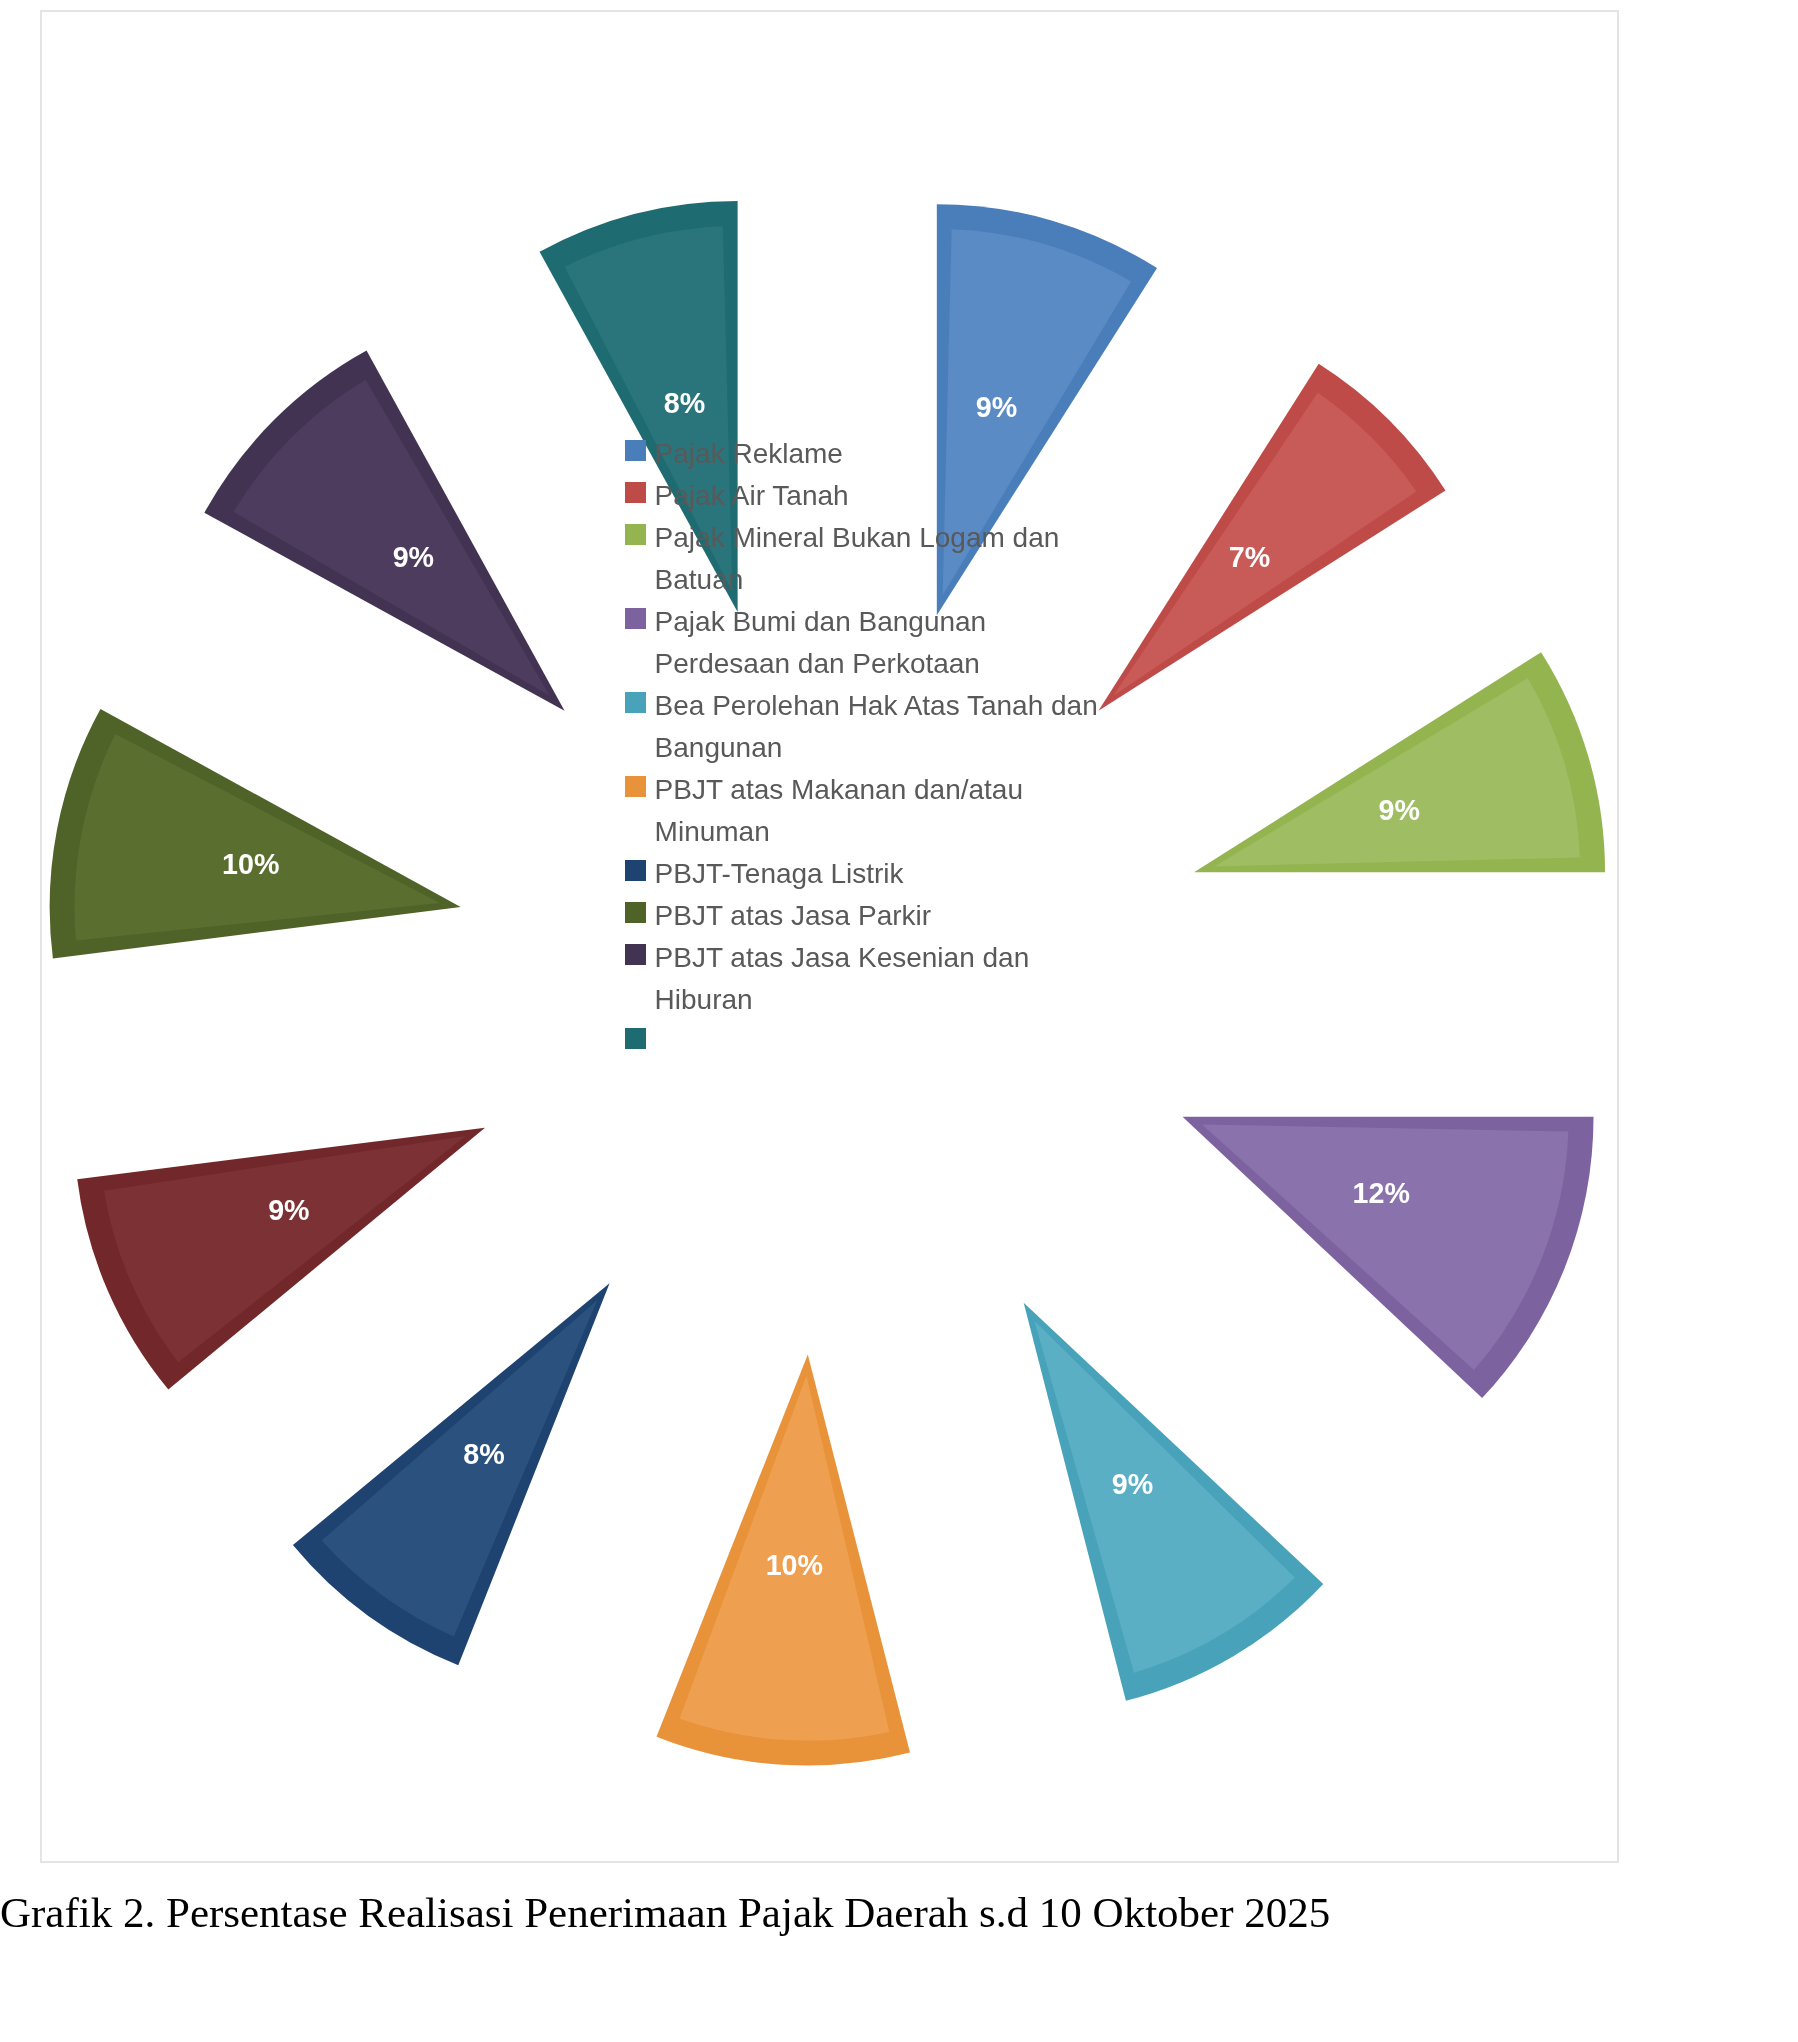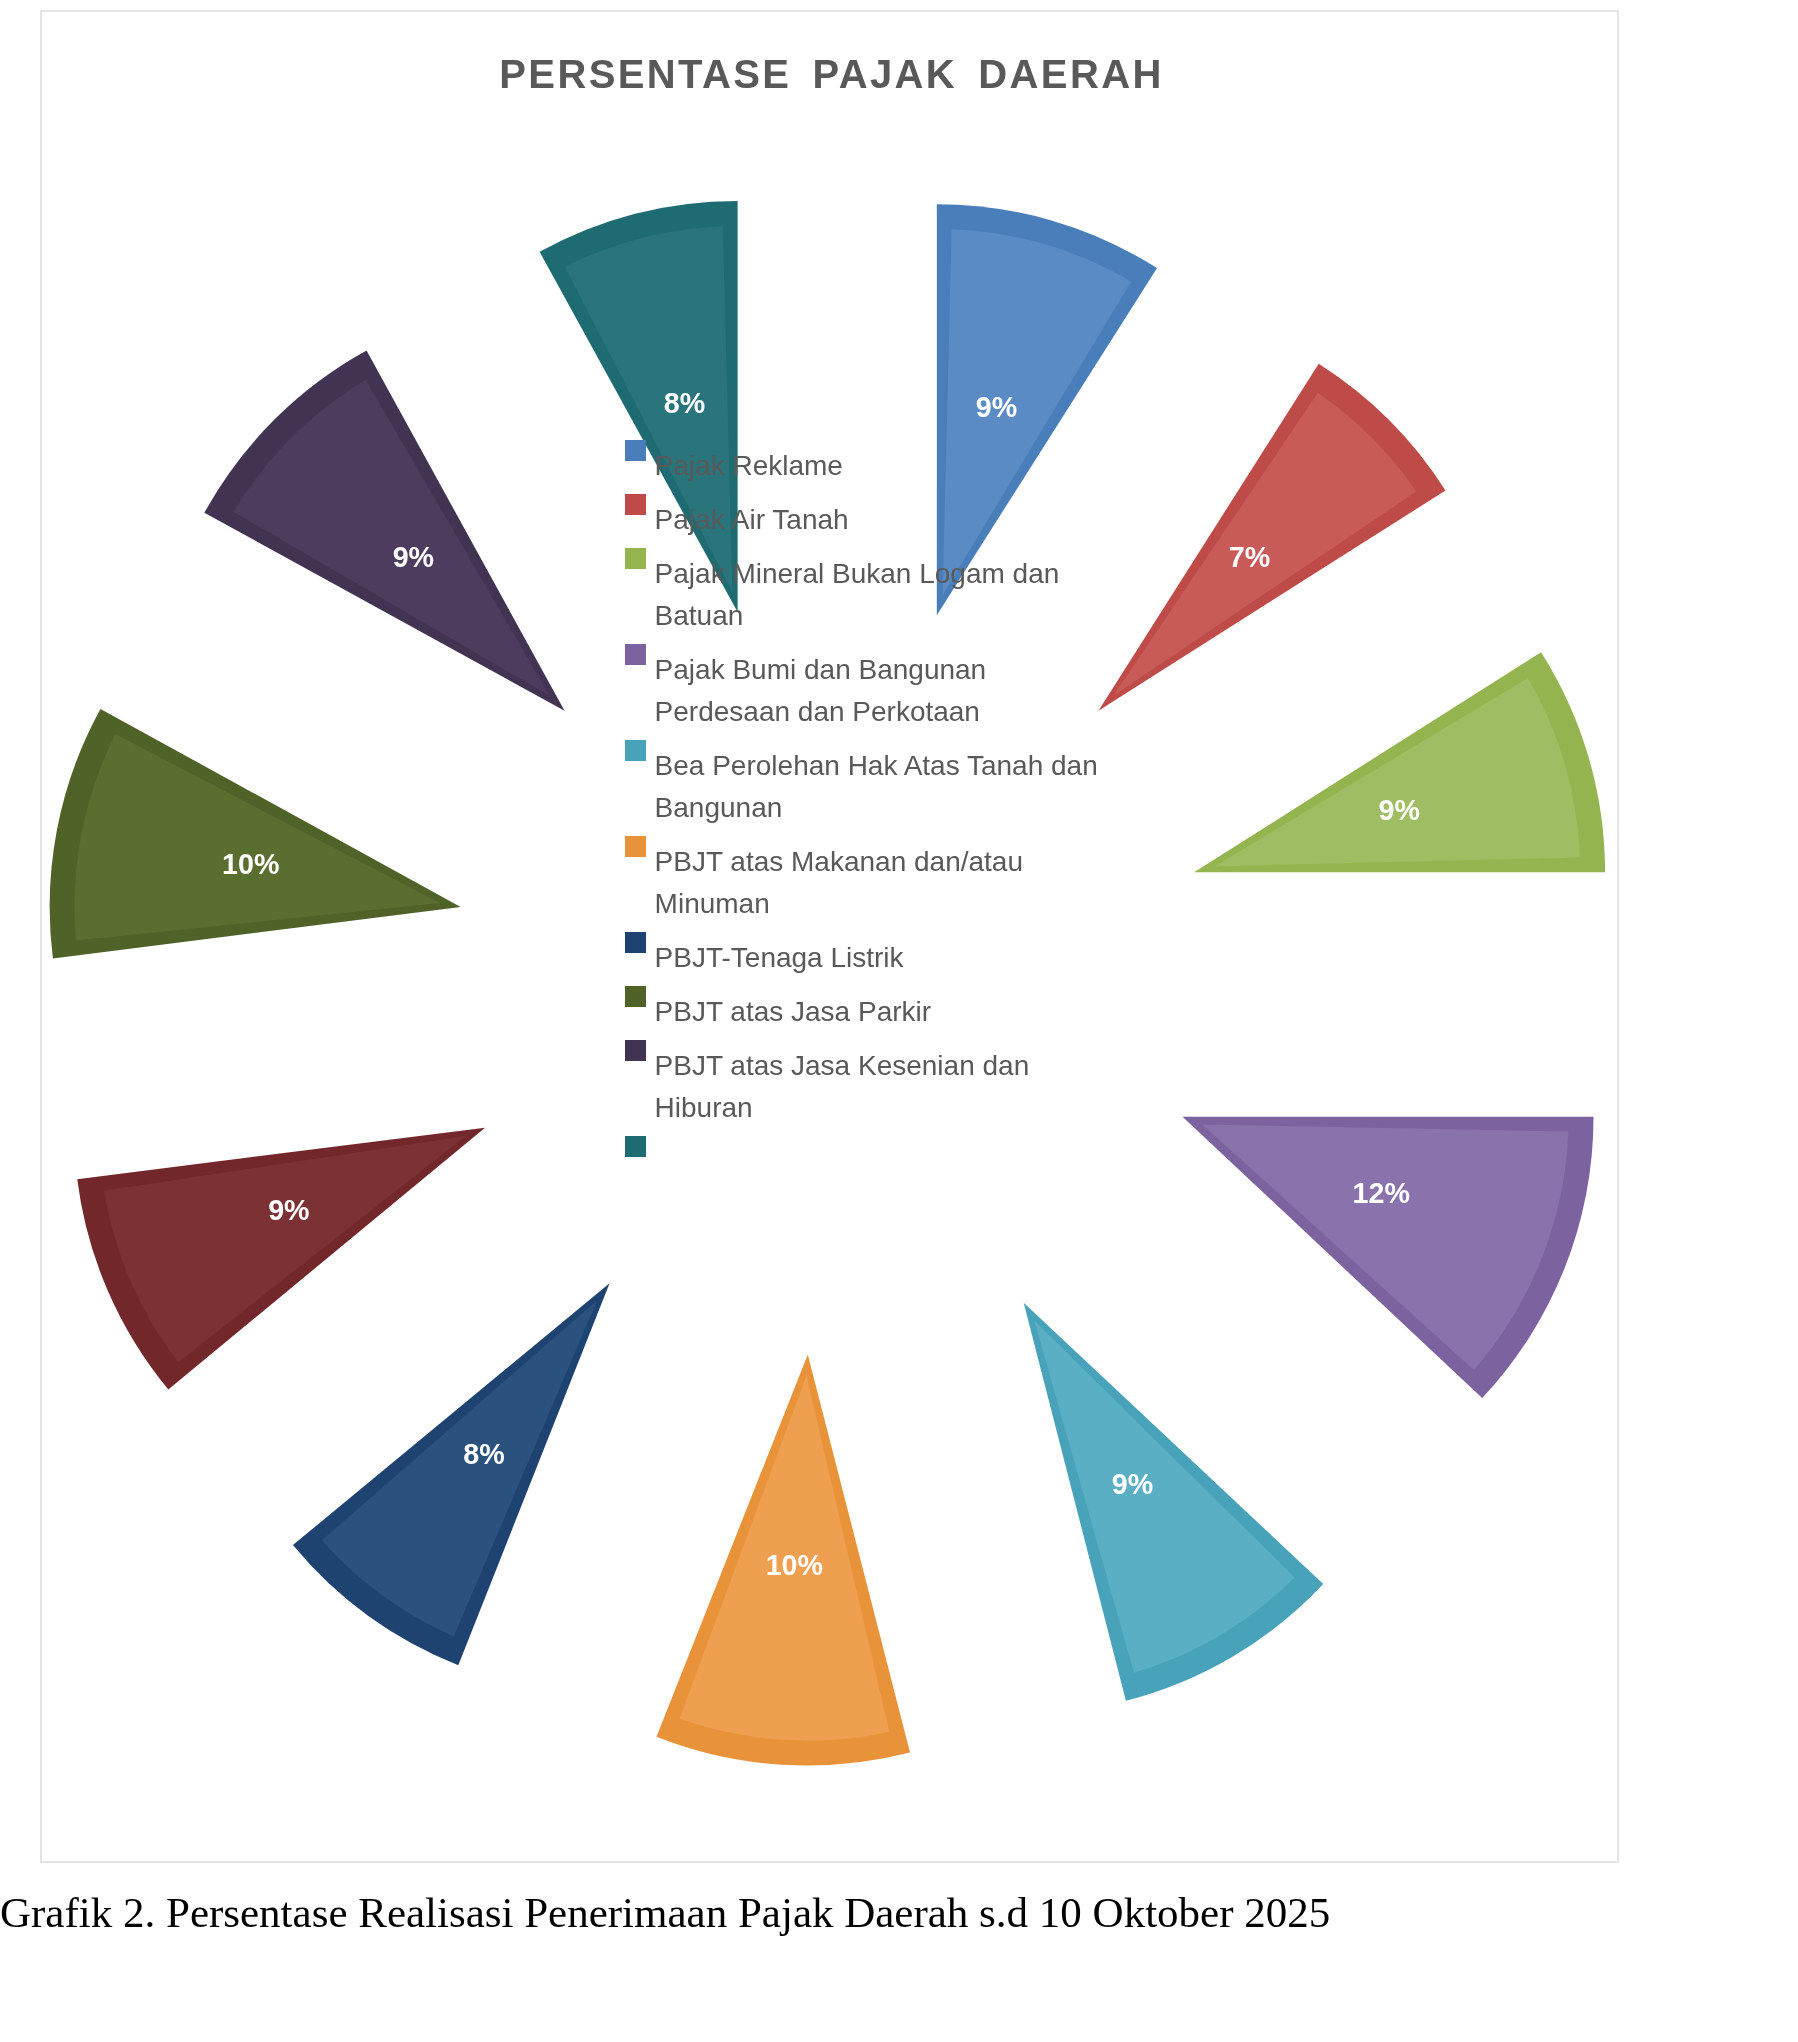--- a/index.html
+++ b/index.html
@@ -65,42 +65,40 @@
     flex:0 0 21px;
     margin-top:7.6px;
     margin-right:8.6px;
   }
   .legend-label{
     font-size:28px;
     color:#595959;
     line-height:42px;
     font-family:"Liberation Sans", sans-serif;
     white-space:pre-line;
-    margin-top:12px;
   }
 
   
   .caption{
     position:absolute;
     left:0;top:1888px;
     width:1799px;
     text-align:left;
     font-family:"Liberation Serif", serif;
     font-size:43px;
     color:#000000;
   }
 </style>
 </head>
 <body>
 
 <div id="root">
 
   <div class="chart-frame">
 
-    <div class="chart-title">PERSENTASE  PAJAK  DAERAH</div>
 
     <svg class="pie-svg" viewBox="0 0 1652 1938">
       <g id="pie-slices">
           <path d="M 936.2014868854956 630.6839941576075 L 936.2014868854956 200.68399415760746 A 430 430 0 0 1 1166.607008726464 267.62298619174095 Z" fill="#4a7ebb"></path>
           <path d="M 942.3392912183587 609.5575330727147 L 951.7101617568537 226.9817759277165 A 404 404 0 0 1 1139.4215453241104 281.51697416831075 Z" fill="#5b8bc4"></path>
           <text x="998.5838981958673" y="415.962326040243" class="slice-label">9%</text>
           <path d="M 1105.3071785686864 730.6928214313137 L 1335.7127004096549 367.63181346544724 A 430 430 0 0 1 1468.368186534553 500.28729959034524 Z" fill="#bf4b48"></path>
           <path d="M 1120.8635277547903 715.1364722452097 L 1334.7160515701394 398.14572854339923 A 404 404 0 0 1 1437.854271456601 501.28394842986086 Z" fill="#c85b58"></path>
           <text x="1263.4162548419984" y="572.5837451580018" class="slice-label">7%</text>
           <path d="M 1205.3160058423925 899.7985131145044 L 1568.377013808259 669.3929912735359 A 430 430 0 0 1 1635.3160058423925 899.7985131145044 Z" fill="#93b44f"></path>

